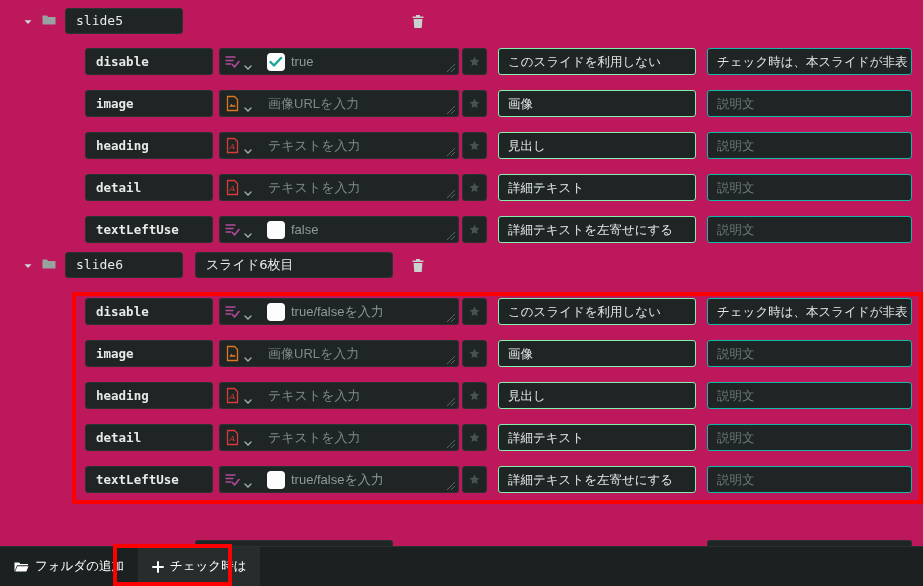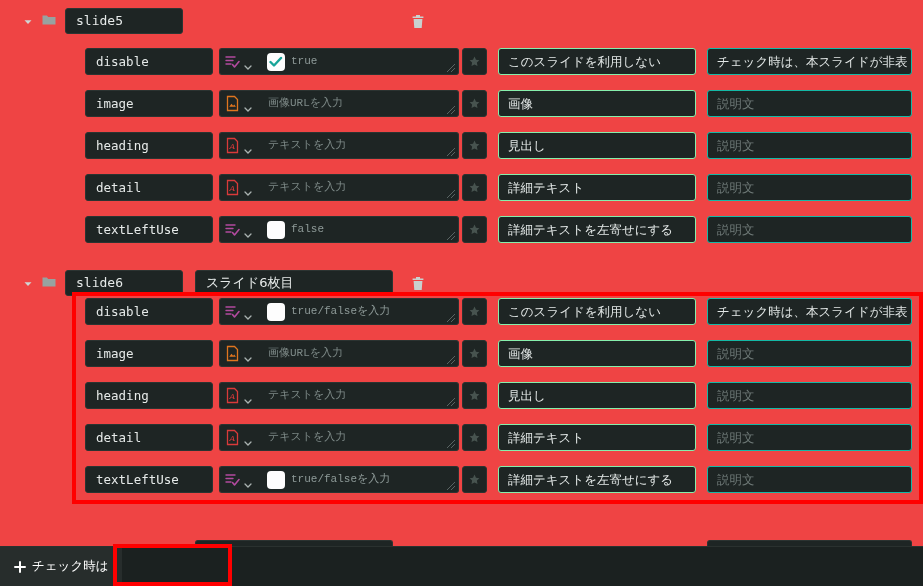--- a/index.html
+++ b/index.html
@@ -2,21 +2,21 @@
 <html><head>
 <meta charset="utf-8">
 <style>
   * { box-sizing: border-box; margin: 0; padding: 0; }
   html, body {
     width: 923px; height: 586px;
     background: #242a29;
     font-family: "DejaVu Sans", "Liberation Sans", sans-serif;
     overflow: hidden;
   }
-  #root { position: relative; width: 923px; height: 586px; background: #ef4444; }
+  #root { position: relative; width: 923px; height: 586px; background: #be185d; }
 
   
   .row { position: absolute; left: 0; width: 923px; height: 34px; }
 
   
   .folder-row .handle {
     position: absolute; left: 4px; top: 9px; width: 12px; height: 16px;
     display: grid; grid-template-columns: 4px 4px; grid-template-rows: 4px 4px 4px 4px;
     gap: 1px; align-content: center;
   }
@@ -39,36 +39,36 @@
   .fld-label { font-family: "DejaVu Sans", "Liberation Sans", sans-serif; font-size: 13px; }
 
   .trash { position: absolute; top: 10px; width: 14px; height: 15px; }
   .trash svg { display:block; }
 
   
   .var-row .v-name {
     position: absolute; left: 85px; top: 4px; width: 128px; height: 27px;
     background: #1e2524; border: 1px solid #2b3331; border-radius: 3px;
     color: #e6eae9; font-family: "DejaVu Sans Mono", "Liberation Mono", monospace;
-    font-size: 12.5px; line-height: 25px; padding-left: 10px; white-space: nowrap; overflow: hidden;
+    font-size: 12.5px; line-height: 25px; padding-left: 10px; white-space: nowrap; overflow: hidden; font-weight: bold;
   }
   .v-type {
     position: absolute; left: 219px; top: 4px; width: 40px; height: 27px;
     background: #1e2524; border: 1px solid #2b3331; border-right: none;
     border-radius: 3px 0 0 3px; display: flex; align-items: center; gap: 2px; padding-left: 4px;
   }
   .v-type .tico { width: 17px; height: 17px; display:block; }
   .v-type .chev { width: 10px; height: 10px; display:block; }
 
   .v-value {
     position: absolute; left: 259px; top: 4px; width: 200px; height: 27px;
     background: #1e2524; border: 1px solid #2b3331; border-left: none;
     border-radius: 0 3px 3px 0; color: #7e8a88;
-    font-family: Liberation Mono, monospace;
-    font-size: 11px; line-height: 25px; padding-left: 9px; white-space: nowrap; overflow: hidden;
+    font-family: Liberation Sans, sans-serif;
+    font-size: 13px; line-height: 25px; padding-left: 9px; white-space: nowrap; overflow: hidden;
   }
   .v-value.has-check { padding-left: 32px; color: #8e9a98; }
   .v-value .cbox {
     position: absolute; left: 8px; top: 4px; width: 18px; height: 18px;
     background: #fdfdfd; border-radius: 4px;
   }
   .v-value .cbox svg { position:absolute; left:2px; top:3px; }
   .v-value .grip {
     position: absolute; right: 2px; bottom: 1px; width: 10px; height: 10px;
     opacity: .55;
@@ -324,21 +324,21 @@
     </div>
     <div class="v-star">
       <svg width="11" height="11" viewBox="0 0 11 11">
           <path d="M5.5 0.6l1.5 3.1 3.4.5-2.5 2.4.6 3.4-3-1.6-3 1.6.6-3.4L0.6 4.2l3.4-.5z" fill="#47534f"></path>
         </svg>
     </div>
     <div class="v-title">詳細テキストを左寄せにする</div>
     <div class="v-desc ph">説明文</div>
   </div>
 
-  <div class="row folder-row" style="top:266px;">
+  <div class="row folder-row" style="top:248px;">
     <div class="caret" style="left:22px;">
       <svg width="12" height="12" viewBox="0 0 12 12">
           <path d="M2.5 4.3 L6 8 L9.5 4.3 Z" fill="#cfd6d4"></path>
         </svg>
     </div>
     <div class="folder-ico" style="left:42px;">
       <svg width="14" height="12" viewBox="0 0 14 12">
           <path d="M0.5 1.5h4.4l1.3 1.6H13.5v7.4H0.5z" fill="#98a2a0"></path>
         </svg>
     </div>
@@ -535,20 +535,29 @@
 
   <div class="partial-row" style="top:540px;">
     <div class="pr" style="left:195px; width:198px;"></div>
     <div class="pr" style="left:707px; width:205px;"></div>
   </div>
 
   <div class="redbox" style="left:72px; top:292px; width:851px; height:212px;"></div>
   <div class="redbox" style="left:113px; top:544px; width:119px; height:42px;"></div>
 
   <div id="bottombar">
+    <div class="btn add-folder">
+      <span>
+        <svg width="15" height="12" viewBox="0 0 15 12">
+            <path d="M0.5 1.5h4.6l1.3 1.6H14v1.1H3L0.5 10.5z" fill="#ffffff"></path>
+            <path d="M3.4 5.2H14.5l-2.2 5.3H1.2z" fill="#ffffff"></path>
+          </svg>
+      </span>
+      <span>フォルダの追加</span>
+    </div>
     <div class="btn add-var">
       <span>
         <svg width="12" height="12" viewBox="0 0 12 12">
             <path d="M6 1v10M1 6h10" stroke="#ffffff" stroke-width="2" stroke-linecap="round"></path>
           </svg>
       </span>
       <span>チェック時は</span>
     </div>
   </div>
 

